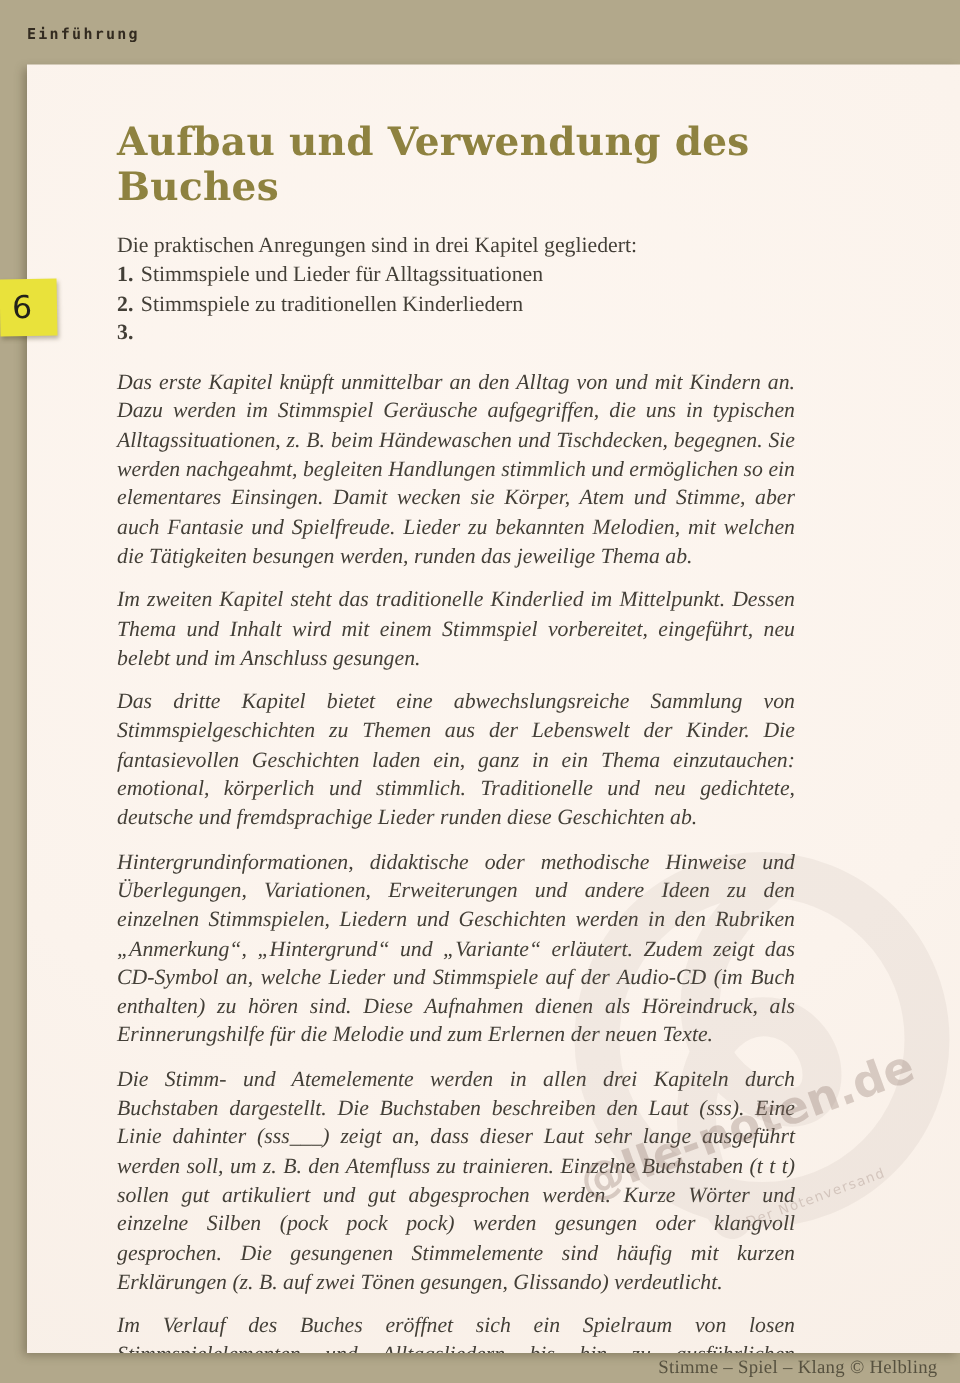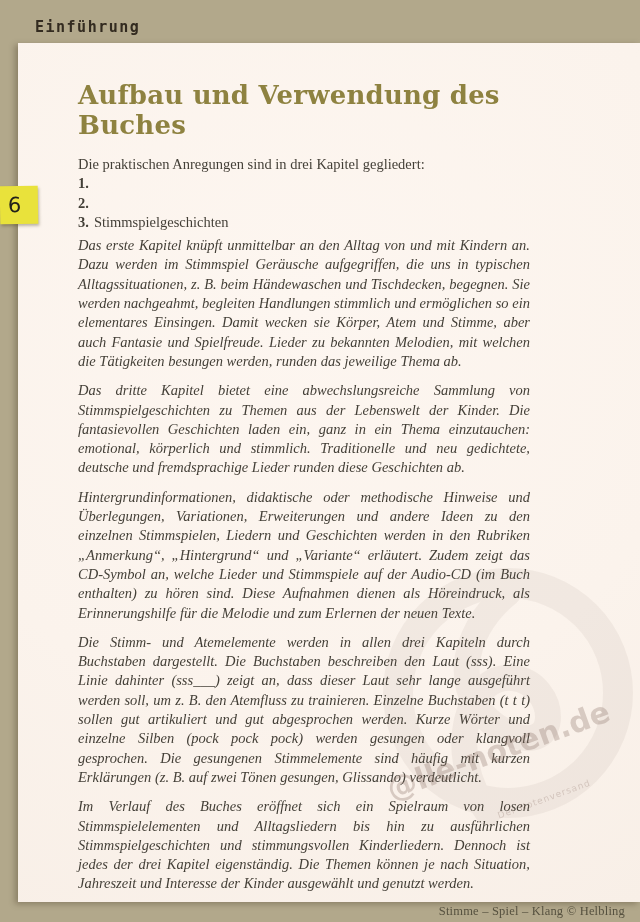--- a/index.html
+++ b/index.html
@@ -16,23 +16,23 @@
   *{margin:0;padding:0;box-sizing:border-box;}
   html,body{width:640px;height:922px;}
   body{
     position:relative;
     width:640px;height:922px;
     background:var(--background-tan);
     overflow:hidden;
     font-family:"Liberation Serif", serif;
   }
   .chapter-header{
-    position:absolute;left:35px;top:18px;
+    position:absolute;left:18px;top:18px;
     font-family:"DejaVu Sans Mono", monospace;
-    font-weight:bold;font-size:15px;letter-spacing:1.5px;
+    font-weight:bold;font-size:10px;letter-spacing:1.5px;
     color:var(--header-text);
   }
   .sheet{
     position:absolute;left:18px;top:43px;
     width:622px;height:859px;
     background:radial-gradient(circle at 45% 30%, #fdf6f0 0%, var(--page-cream) 60%, #f8efe7 100%);
     box-shadow:-3px 2px 6px rgba(70,60,40,.38);
     padding:37px 110px 0 60px;
     overflow:hidden;
   }
@@ -44,21 +44,21 @@
     margin-bottom:15px;
     letter-spacing:.2px;
   }
   .bodytext{
     position:relative;z-index:1;
     font-size:14.5px;line-height:19.3px;
     color:var(--body-text);
     text-align:justify;
   }
   .bodytext p{margin-bottom:10px;font-style:italic;}
-  .intro-block{margin-bottom:4px;}
+  .intro-block{margin-bottom:14px;}
   .list-row{display:flex;}
   .list-row .num{font-weight:bold;margin-right:5px;}
   .page-number-tab{
     position:absolute;left:0;top:186px;
     width:38px;height:38px;
     background:var(--tab-yellow);
     box-shadow:1px 2px 3px rgba(70,60,30,.35);
     transform:rotate(-1deg);
     z-index:5;
   }
@@ -115,31 +115,33 @@
 <div class="sheet">
 
   <h1 class="page-title">Aufbau und Verwendung des Buches</h1>
 
   <div class="bodytext">
 
     <div class="intro-block">
       <div>Die praktischen Anregungen sind in drei Kapitel gegliedert:</div>
       <div class="list-row">
         <span class="num">1.</span>
+        <span>Stimmspiele und Lieder für Alltagssituationen</span>
       </div>
       <div class="list-row">
         <span class="num">2.</span>
+        <span>Stimmspiele zu traditionellen Kinderliedern</span>
       </div>
       <div class="list-row">
         <span class="num">3.</span>
-        <span>Stimmspielgeschichten</span>
       </div>
     </div>
 
     <p>Das erste Kapitel knüpft unmittelbar an den Alltag von und mit Kindern an. Dazu werden im Stimmspiel Geräusche aufgegriffen, die uns in typischen Alltagssituationen, z. B. beim Händewaschen und Tischdecken, begegnen. Sie werden nachgeahmt, begleiten Handlungen stimmlich und ermöglichen so ein elementares Einsingen. Damit wecken sie Körper, Atem und Stimme, aber auch Fantasie und Spielfreude. Lieder zu bekannten Melodien, mit welchen die Tätigkeiten besungen werden, runden das jeweilige Thema ab.</p>
+    <p>Im zweiten Kapitel steht das traditionelle Kinderlied im Mittelpunkt. Dessen Thema und Inhalt wird mit einem Stimmspiel vorbereitet, eingeführt, neu belebt und im Anschluss gesungen.</p>
     <p>Das dritte Kapitel bietet eine abwechslungsreiche Sammlung von Stimmspielgeschichten zu Themen aus der Lebenswelt der Kinder. Die fantasievollen Geschichten laden ein, ganz in ein Thema einzutauchen: emotional, körperlich und stimmlich. Traditionelle und neu gedichtete, deutsche und fremdsprachige Lieder runden diese Geschichten ab.</p>
     <p>Hintergrundinformationen, didaktische oder methodische Hinweise und Überlegungen, Variationen, Erweiterungen und andere Ideen zu den einzelnen Stimmspielen, Liedern und Geschichten werden in den Rubriken „Anmerkung“, „Hintergrund“ und „Variante“ erläutert. Zudem zeigt das CD-Symbol an, welche Lieder und Stimmspiele auf der Audio-CD (im Buch enthalten) zu hören sind. Diese Aufnahmen dienen als Höreindruck, als Erinnerungshilfe für die Melodie und zum Erlernen der neuen Texte.</p>
     <p>Die Stimm- und Atemelemente werden in allen drei Kapiteln durch Buchstaben dargestellt. Die Buchstaben beschreiben den Laut (sss). Eine Linie dahinter (sss___) zeigt an, dass dieser Laut sehr lange ausgeführt werden soll, um z. B. den Atemfluss zu trainieren. Einzelne Buchstaben (t t t) sollen gut artikuliert und gut abgesprochen werden. Kurze Wörter und einzelne Silben (pock pock pock) werden gesungen oder klangvoll gesprochen. Die gesungenen Stimmelemente sind häufig mit kurzen Erklärungen (z. B. auf zwei Tönen gesungen, Glissando) verdeutlicht.</p>
     <p>Im Verlauf des Buches eröffnet sich ein Spielraum von losen Stimmspielelementen und Alltagsliedern bis hin zu ausführlichen Stimmspielgeschichten und stimmungsvollen Kinderliedern. Dennoch ist jedes der drei Kapitel eigenständig. Die Themen können je nach Situation, Jahreszeit und Interesse der Kinder ausgewählt und genutzt werden.</p>
 
   </div>
 
   <div class="watermark">
     <svg class="watermark-logo" width="300" height="300" viewBox="0 0 300 300">
       <circle cx="160" cy="130" r="110" fill="none" stroke="#7a6458" stroke-width="30"></circle>

